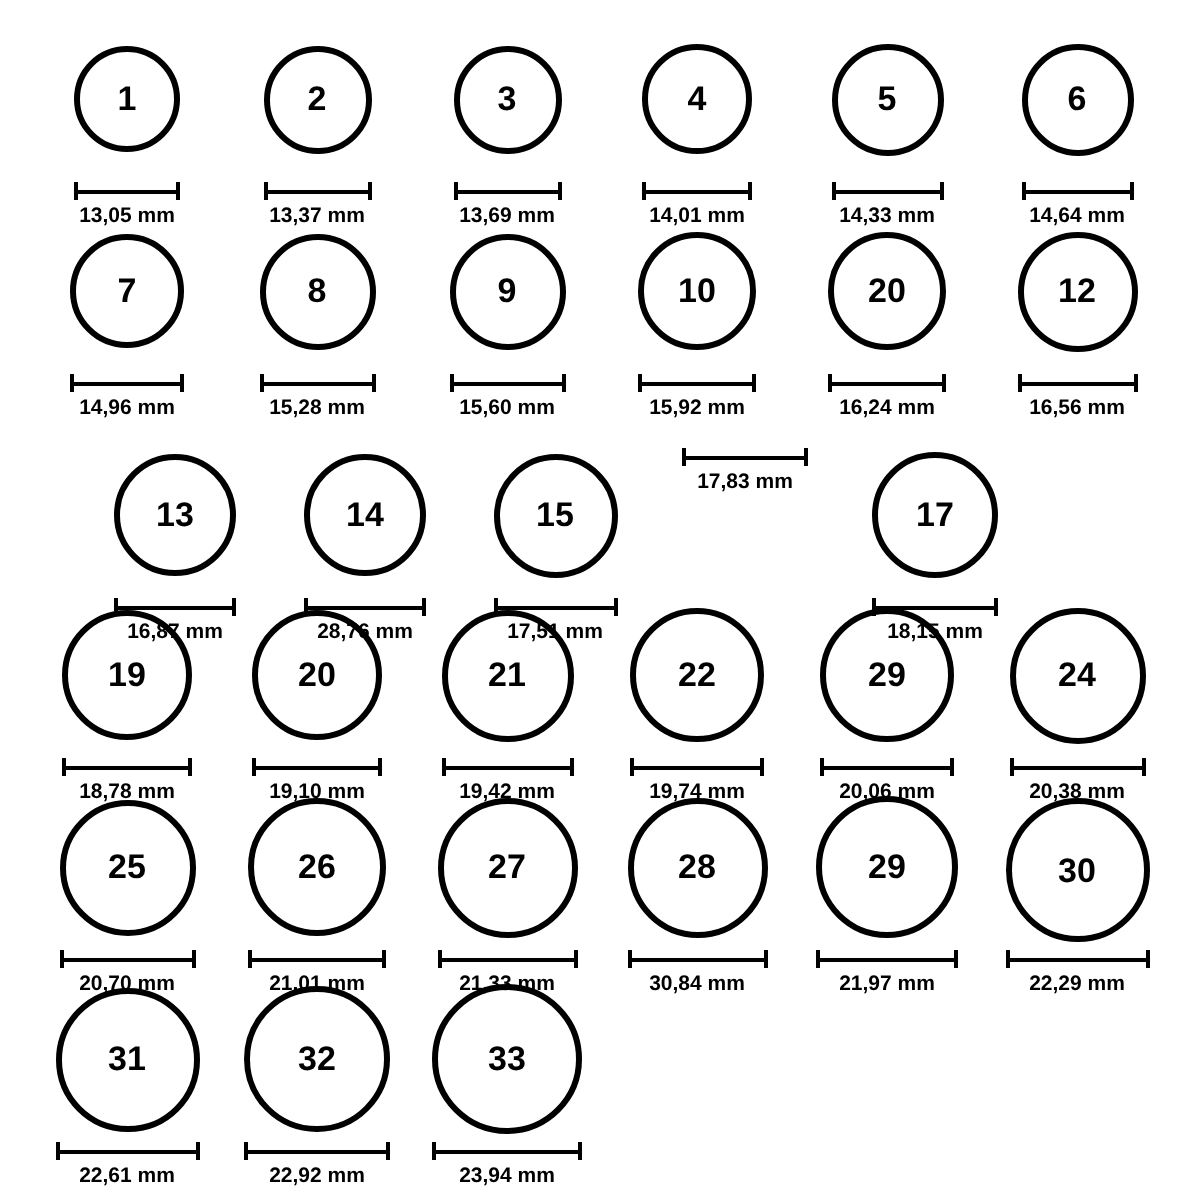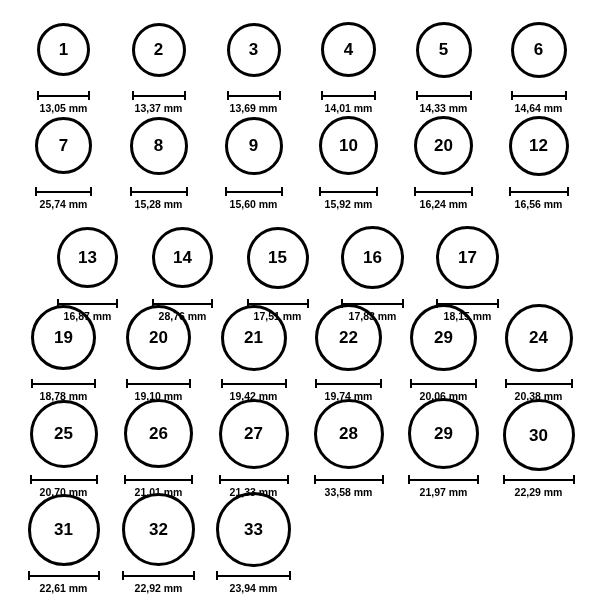--- a/index.html
+++ b/index.html
@@ -174,21 +174,21 @@
         <div class="ring-wrap" style="height: 75px;">
           <div class="ring" style="width: 57px; height: 57px;">
             <span class="ring-size">7</span>
           </div>
         </div>
         <div class="measure" style="width: 57px;">
           <div class="bar"></div>
           <div class="tick-left"></div>
           <div class="tick-right"></div>
         </div>
-        <div class="diameter">25,74 mm</div>
+        <div class="diameter">14,96 mm</div>
       </div>
       <div class="cell">
         <div class="ring-wrap" style="height: 75px;">
           <div class="ring" style="width: 58px; height: 58px;">
             <span class="ring-size">8</span>
           </div>
         </div>
         <div class="measure" style="width: 58px;">
           <div class="bar"></div>
           <div class="tick-left"></div>
@@ -283,25 +283,20 @@
           </div>
         </div>
         <div class="measure" style="width: 62px;">
           <div class="bar"></div>
           <div class="tick-left"></div>
           <div class="tick-right"></div>
         </div>
         <div class="diameter">17,51 mm</div>
       </div>
       <div class="cell">
-        <div class="ring-wrap" style="height: 75px;">
-          <div class="ring" style="width: 63px; height: 63px;">
-            <span class="ring-size">16</span>
-          </div>
-        </div>
         <div class="measure" style="width: 63px;">
           <div class="bar"></div>
           <div class="tick-left"></div>
           <div class="tick-right"></div>
         </div>
         <div class="diameter">17,83 mm</div>
       </div>
       <div class="cell">
         <div class="ring-wrap" style="height: 75px;">
           <div class="ring" style="width: 63px; height: 63px;">
@@ -440,21 +435,21 @@
         <div class="ring-wrap" style="height: 75px;">
           <div class="ring" style="width: 70px; height: 70px;">
             <span class="ring-size">28</span>
           </div>
         </div>
         <div class="measure" style="width: 70px;">
           <div class="bar"></div>
           <div class="tick-left"></div>
           <div class="tick-right"></div>
         </div>
-        <div class="diameter">33,58 mm</div>
+        <div class="diameter">30,84 mm</div>
       </div>
       <div class="cell">
         <div class="ring-wrap" style="height: 75px;">
           <div class="ring" style="width: 71px; height: 71px;">
             <span class="ring-size">29</span>
           </div>
         </div>
         <div class="measure" style="width: 71px;">
           <div class="bar"></div>
           <div class="tick-left"></div>

